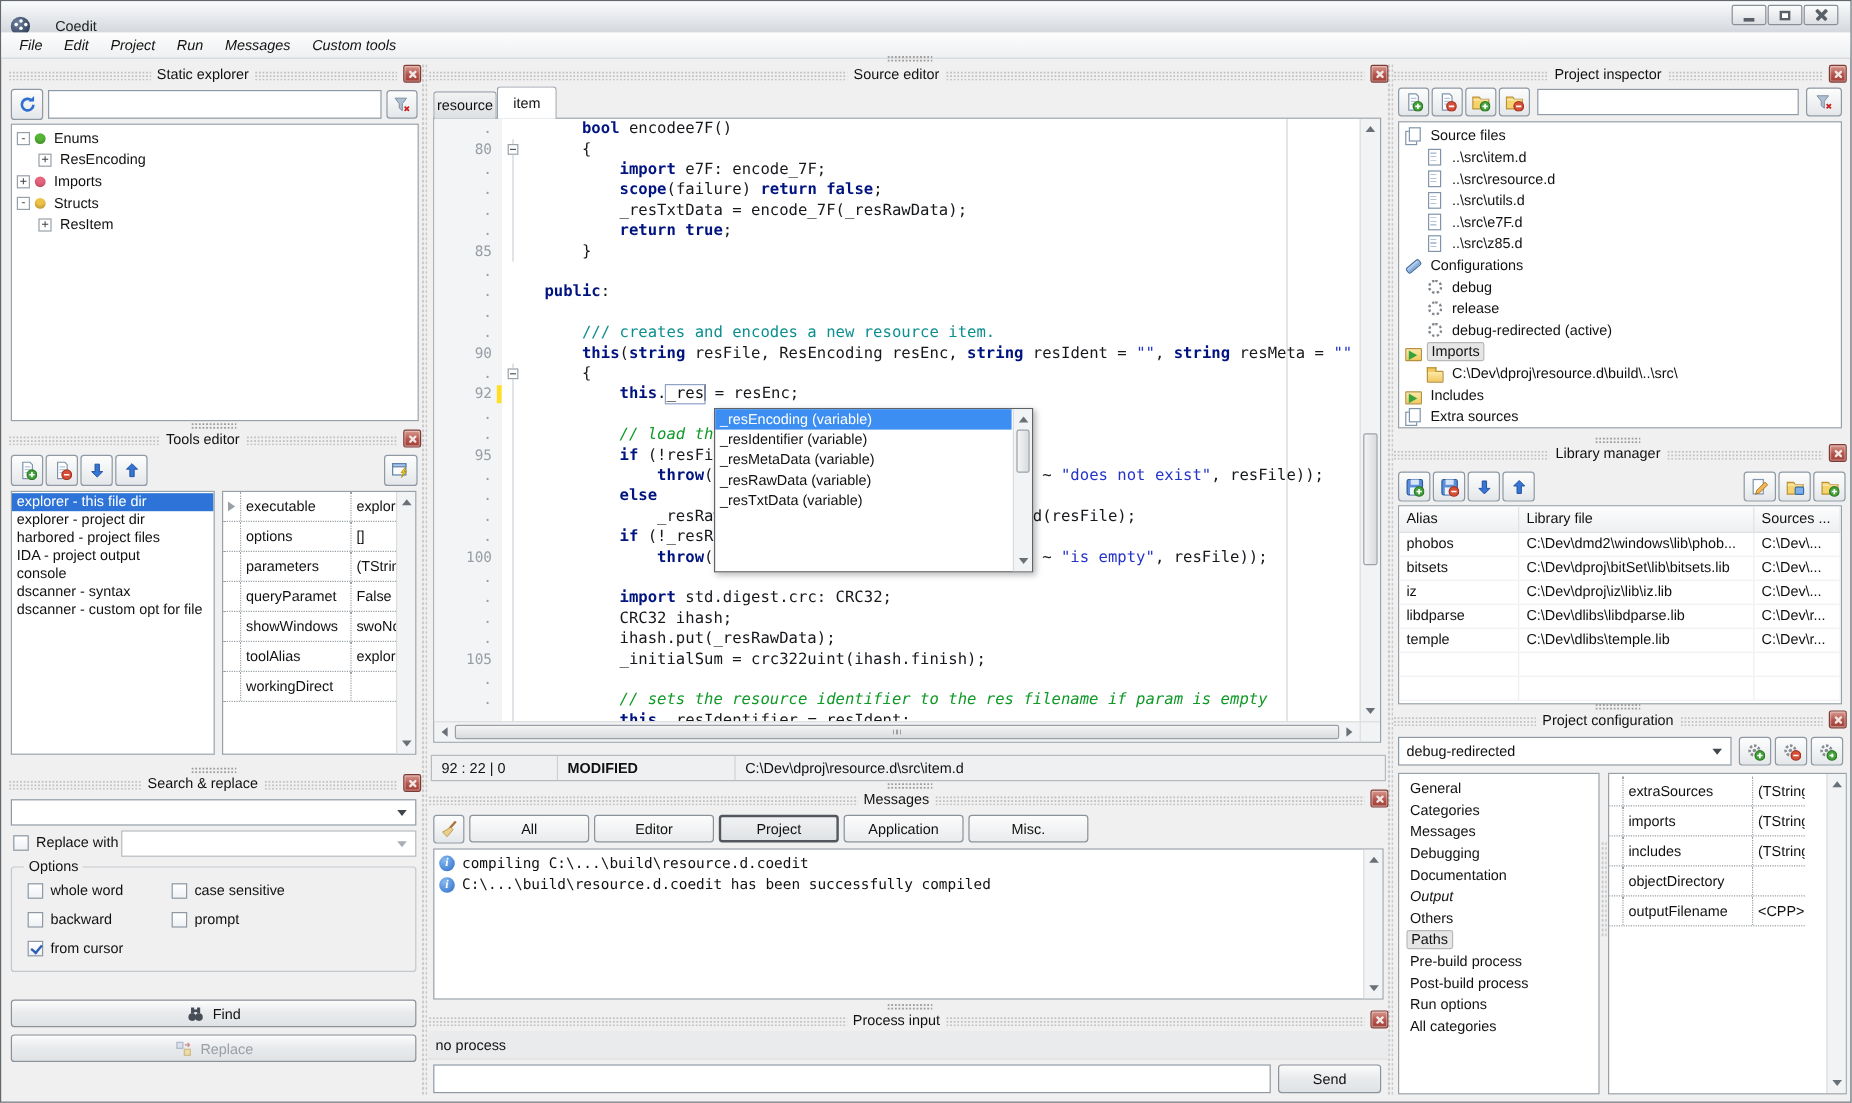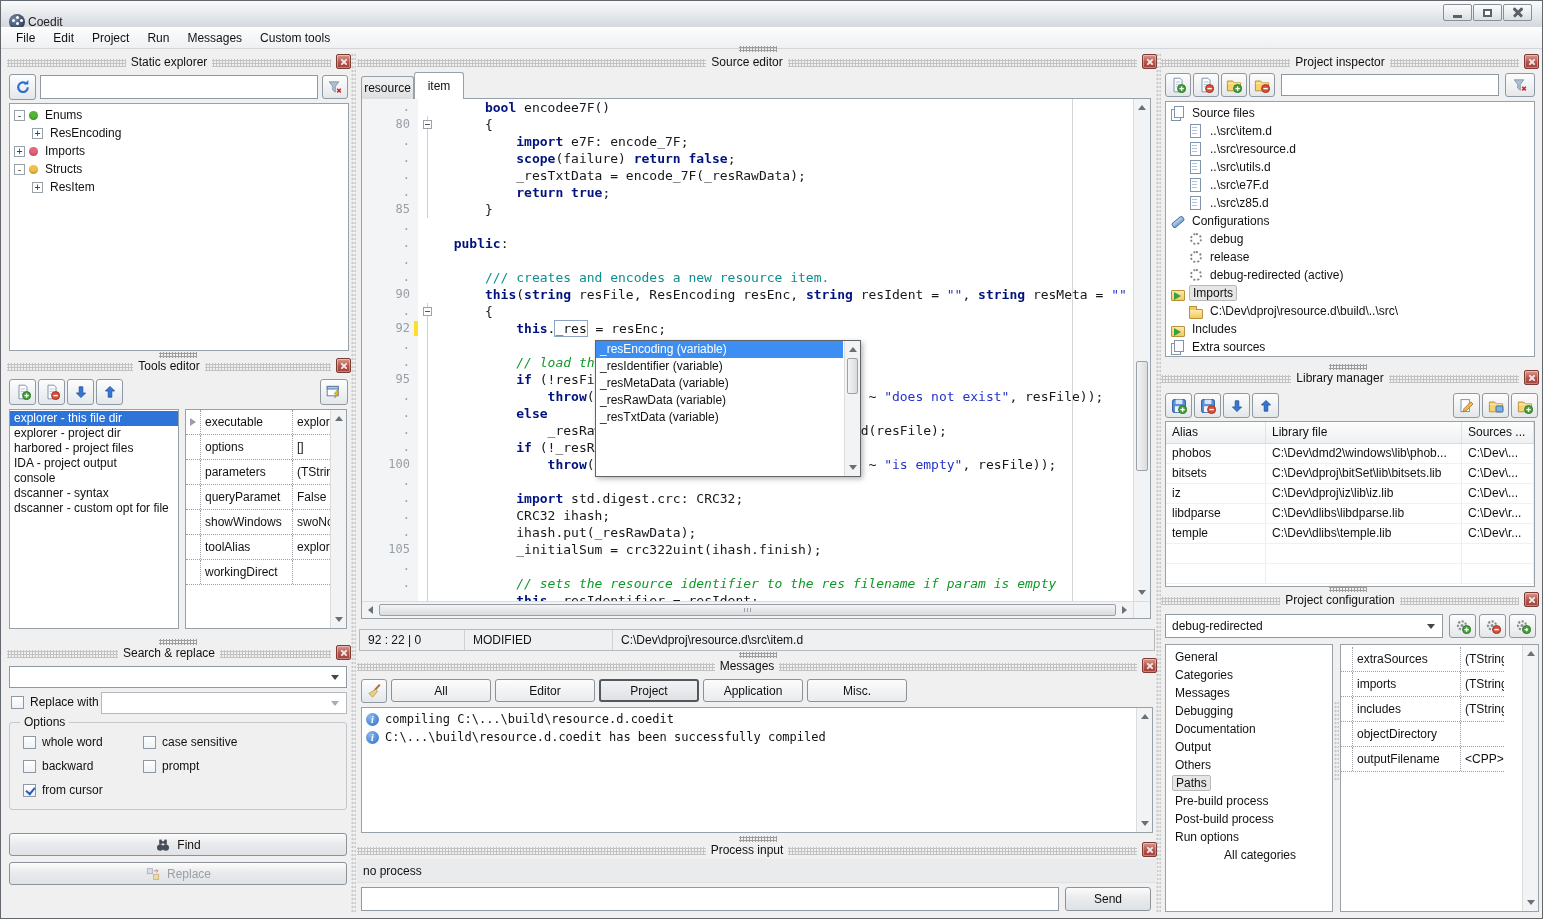--- a/index.html
+++ b/index.html
@@ -1,35 +1,35 @@
 <!DOCTYPE html>
 <html><head>
 <meta charset="utf-8">
 <style>
   html,body{margin:0;padding:0;background:#9aa0a6;}
   *{box-sizing:border-box;}
   .window{position:relative;width:1543px;height:919px;background:#f0f0f0;border:1px solid #62686e;
     font-family:"Liberation Sans",sans-serif;font-size:12px;color:#111;overflow:hidden;}
   
   .titlebar{position:absolute;left:0;top:0;right:0;height:42px;background:linear-gradient(#fafbfc,#d6dadf 60%,#c9ced4);
-    border-bottom:1px solid #9aa0a6;display:flex;align-items:center;padding:0 8px;gap:3px;}
+    border-bottom:1px solid #9aa0a6;display:flex;align-items:center;padding:0 8px;gap:21px;}
   .paw{width:16px;height:16px;border-radius:50%;background:radial-gradient(circle at 35% 32%,#7083a0,#1c2a44);position:relative;flex:none;}
   .paw::after{content:"";position:absolute;left:7px;top:8px;width:3px;height:3px;border-radius:50%;background:#fff;
     box-shadow:-4px -3px 0 #fff,4px -3px 0 #fff,0 -6px 0 #fff;}
   .win-title{font-size:12px;color:#222;}
   .wc-group{position:absolute;right:10px;top:3px;display:flex;gap:1px;}
   .wcb{width:29px;height:17px;border:1px solid #8a8f96;background:linear-gradient(#fcfcfc,#dcdfe3);border-radius:2px;
     display:flex;align-items:center;justify-content:center;}
   .g-min{width:9px;height:3px;background:#5a6068;margin-top:7px;}
   .g-max{width:9px;height:8px;border:2px solid #5a6068;background:#fff;}
   .g-close{position:relative;width:12px;height:11px;}
   .g-close::before,.g-close::after{content:"";position:absolute;left:0;top:4px;width:12px;height:2.5px;background:#5a6068;border-radius:1px;}
   .g-close::before{transform:rotate(45deg);} .g-close::after{transform:rotate(-45deg);}
   .menubar{position:absolute;left:0;top:26px;right:0;height:22px;background:linear-gradient(#fdfdfd,#eef0f2);
-    border-bottom:1px solid #d4d7da;display:flex;align-items:center;padding-left:6px;}
+    border-bottom:1px solid #d4d7da;display:flex;align-items:center;padding-left:6px;font-style:italic;}
   .menu-item{padding:3px 9px;}
   
   .phead{position:absolute;height:17px;display:flex;align-items:center;gap:5px;}
   .phdots{flex:1;height:8px;margin-top:2px;background-image:radial-gradient(#c2c2c2 1px,transparent 1.15px);background-size:3px 3px;}
   .phtitle{font-size:12px;white-space:nowrap;}
   .ph-close{width:15px;height:15px;border:1px solid #7e3b36;border-radius:2px;flex:none;position:relative;
     background:linear-gradient(#d89a90,#b5544b 55%,#a34038);box-shadow:inset 0 0 0 1px rgba(255,255,255,.35);}
   .ph-close::before,.ph-close::after{content:"";position:absolute;left:3px;top:6px;width:8px;height:2px;background:#efe7e6;border-radius:1px;}
   .ph-close::before{transform:rotate(45deg);} .ph-close::after{transform:rotate(-45deg);}
   .hgrip{position:absolute;width:38px;height:6px;background-image:radial-gradient(#9d9d9d 1px,transparent 1.15px);background-size:3px 3px;}
@@ -683,21 +683,21 @@
     <div class="sb h" style="left:0;bottom:0;height:17px;right:17px;">
       <i class="arr lf"></i>
         <i class="arr rt"></i>
       <span class="thumb h" style="left:17px;right:17px;top:2px;bottom:2px;"></span>
     </div>
     <div style="position:absolute;right:0;bottom:0;width:17px;height:17px;background:#f2f3f4;border-left:1px solid #dcdcdc;border-top:1px solid #dcdcdc;"></div>
   </div>
 
   <div class="statusbar" style="left:358px;top:628px;width:796px;height:22px;">
     <span class="seg" style="width:105px;">92 : 22 | 0</span>
-    <span class="seg" style="width:148px;">MODIFIED</span>
+    <span class="seg" style="width:148px;font-weight:bold;">MODIFIED</span>
     <span class="seg" style="flex:1;border-right:none;">C:\Dev\dproj\resource.d\src\item.d</span>
   </div>
 
   <div class="hgrip" style="left:738px;top:651px;"></div>
   <div class="phead" style="left:356px;top:656px;width:800px;">
     <span class="phdots"></span>
       <span class="phtitle">Messages</span>
       <span class="phdots"></span>
     <span class="ph-close"></span>
   </div>
@@ -985,21 +985,21 @@
       </div>
 
       <div class="tree-row child" style="padding-left:6px;">
         <span class="lbl">Debugging</span>
       </div>
 
       <div class="tree-row child" style="padding-left:6px;">
         <span class="lbl">Documentation</span>
       </div>
 
-      <div class="tree-row child" style="padding-left:6px;">
+      <div class="tree-row child" style="padding-left:6px;font-style:italic;">
         <span class="lbl">Output</span>
       </div>
 
       <div class="tree-row child" style="padding-left:6px;">
         <span class="lbl">Others</span>
       </div>
 
       <div class="tree-row child selected" style="padding-left:6px;">
         <span class="lbl">Paths</span>
       </div>
@@ -1009,21 +1009,21 @@
       </div>
 
       <div class="tree-row child" style="padding-left:6px;">
         <span class="lbl">Post-build process</span>
       </div>
 
       <div class="tree-row child" style="padding-left:6px;">
         <span class="lbl">Run options</span>
       </div>
 
-      <div class="tree-row" style="padding-left:22px;justify-content:center;">
+      <div class="tree-row" style="padding-left:6px;">
         <span class="lbl">All categories</span>
       </div>
     </div>
   <div class="vsplit" style="left:1333px;top:700px;height:80px;"></div>
   <div class="whitebox" style="left:1339px;top:643px;width:199px;height:268px;">
     <div style="position:absolute;left:0;top:2px;right:34px;">
 
         <div class="pg-row">
           <span class="pg-sp" style="width:12px;"></span>
           <span class="pg-n" style="width:108px;">extraSources</span>

